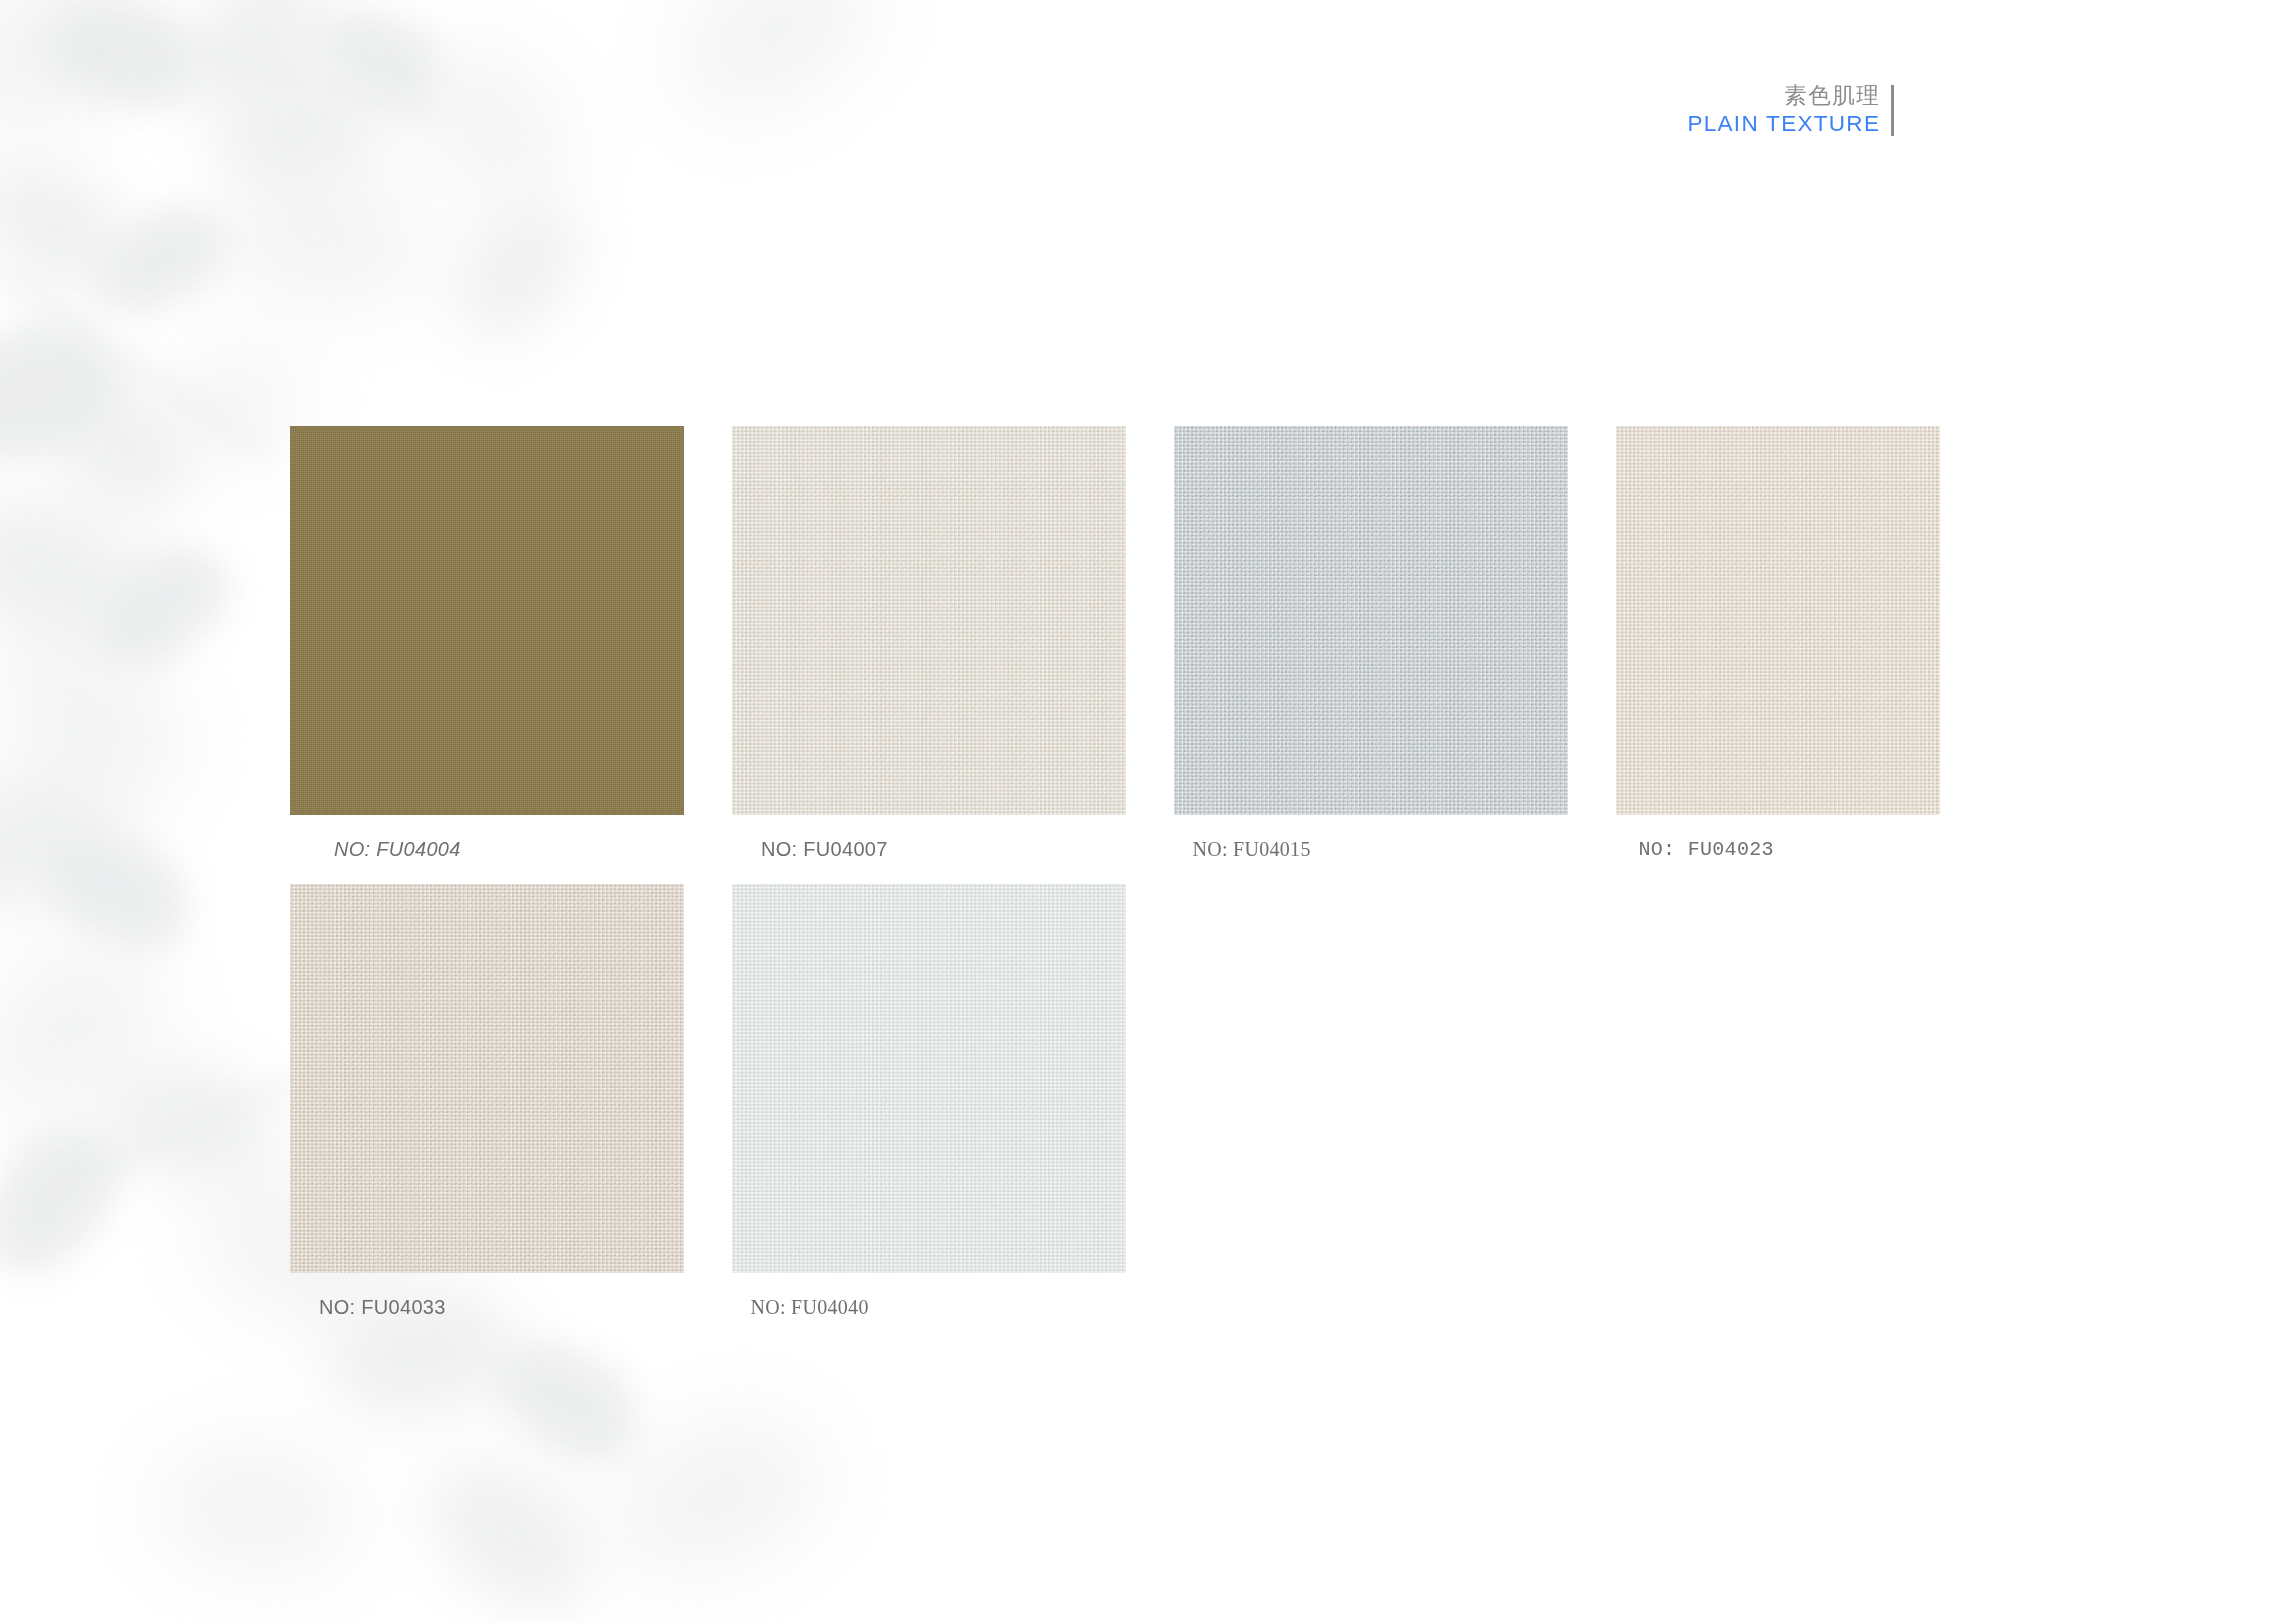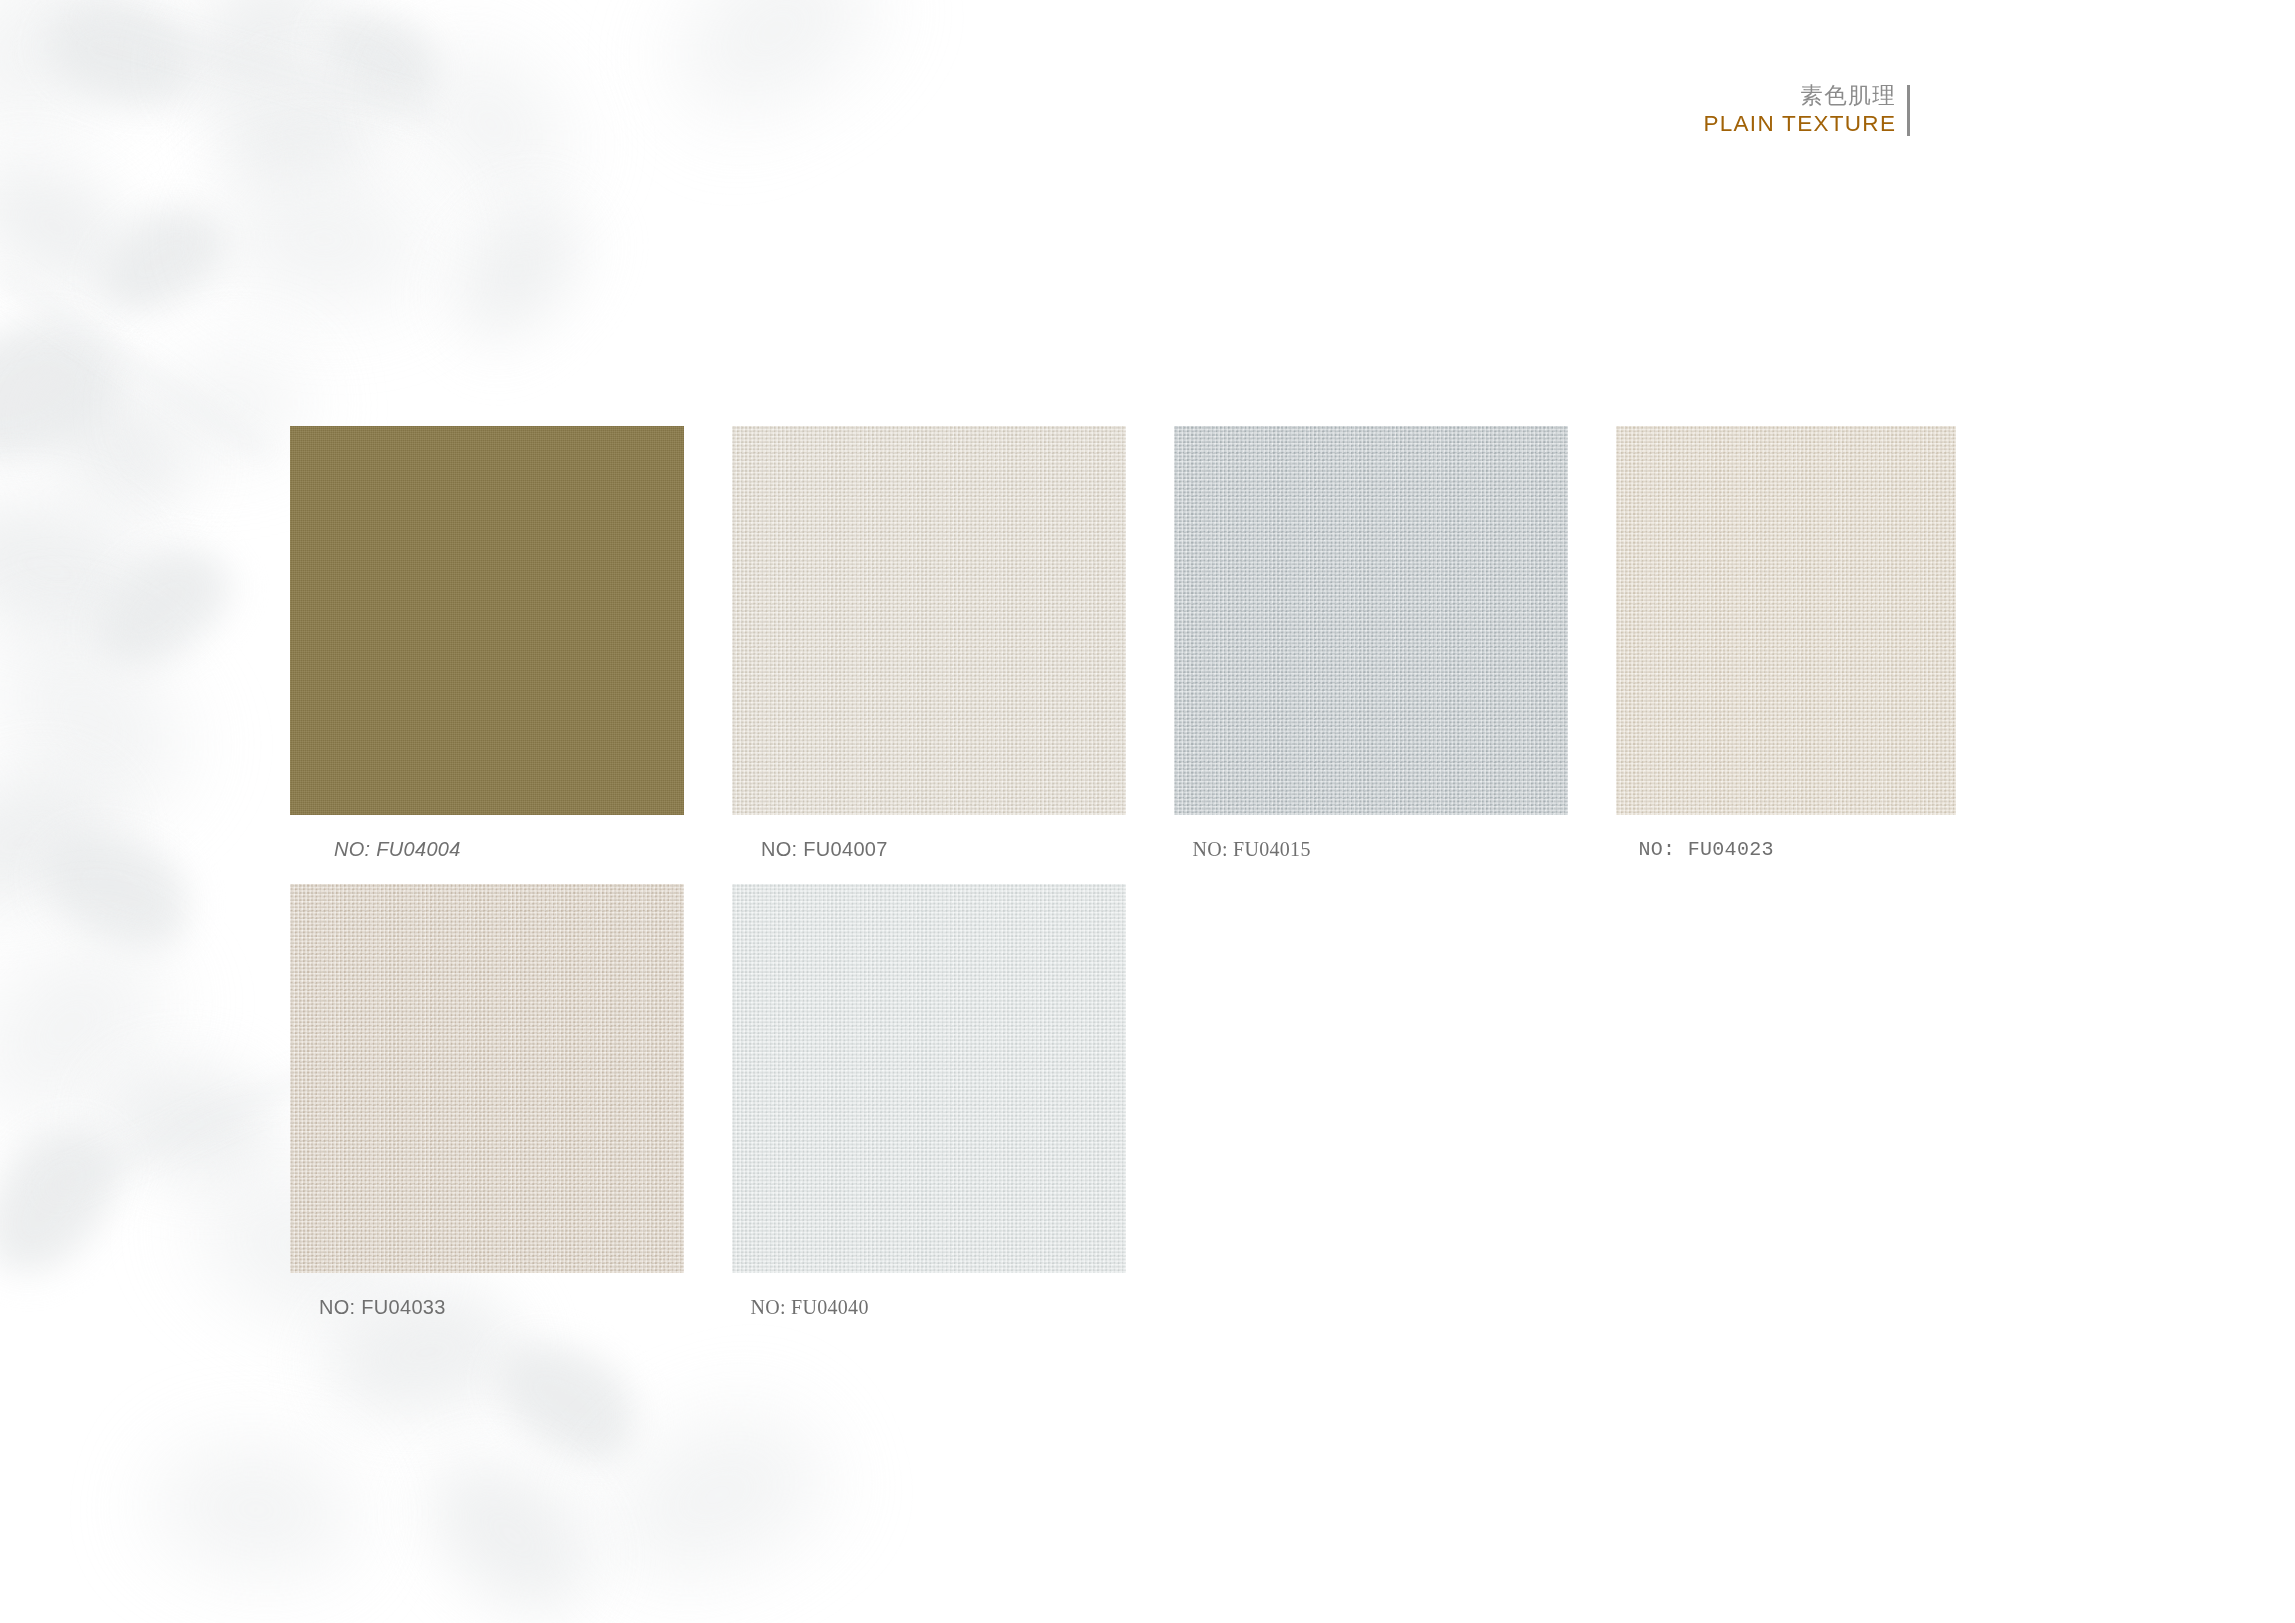--- a/index.html
+++ b/index.html
@@ -12,21 +12,20 @@
     font-family: "Liberation Sans", "DejaVu Sans", sans-serif;
     -webkit-font-smoothing: antialiased;
   }
 
   #page {
     position: relative;
     width: 1940px;
     height: 1623px;
     background: #ffffff;
     overflow: hidden;
-    padding-left: 16px;
   }
 
   
   .shadow-layer {
     position: absolute;
     inset: 0;
     pointer-events: none;
     overflow: hidden;
     z-index: 1;
   }
@@ -67,21 +66,21 @@
   .header-cn {
     font-size: 22.5px;
     color: #8b8b8b;
     letter-spacing: 1.5px;
     line-height: 1.25;
     font-weight: 400;
     white-space: nowrap;
   }
   .header-en {
     font-size: 22.5px;
-    color: #a16207;
+    color: #3b82f6;
     letter-spacing: 1.3px;
     line-height: 1.25;
     font-weight: 400;
     white-space: nowrap;
   }
   .header-rule {
     width: 2.6px;
     background: #8d8d8d;
     align-self: stretch;
     margin-top: 3.1px;

